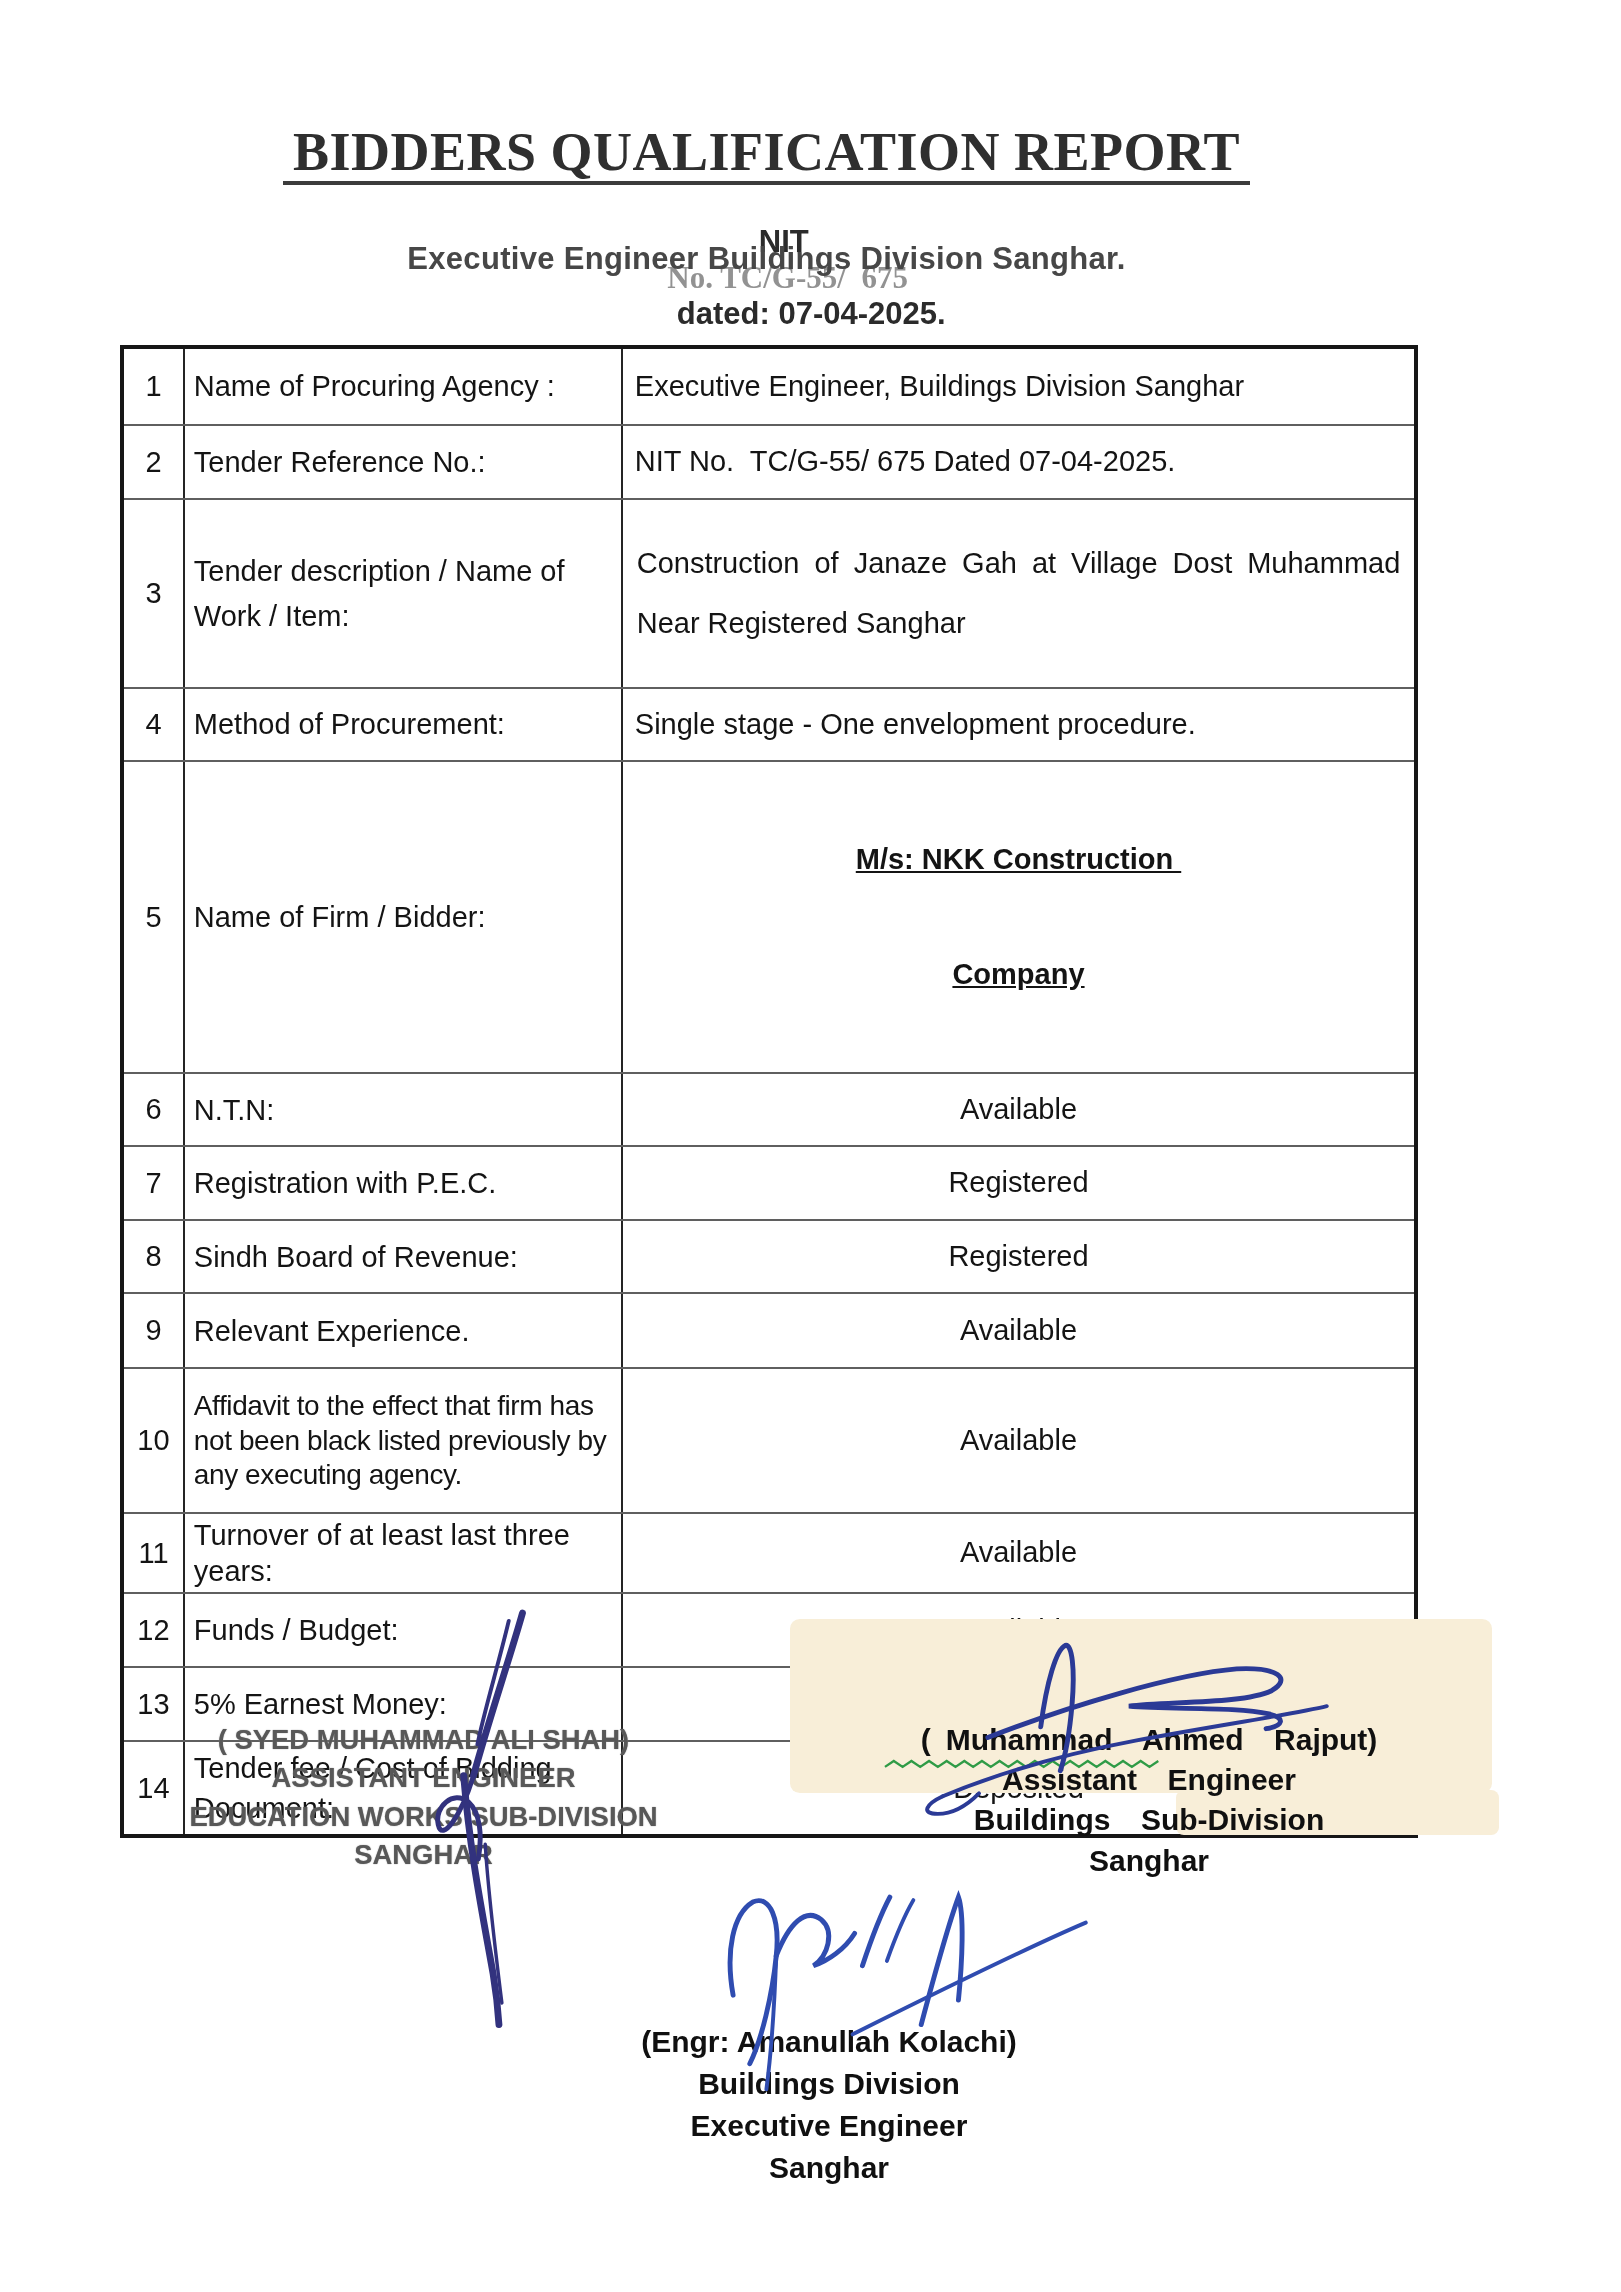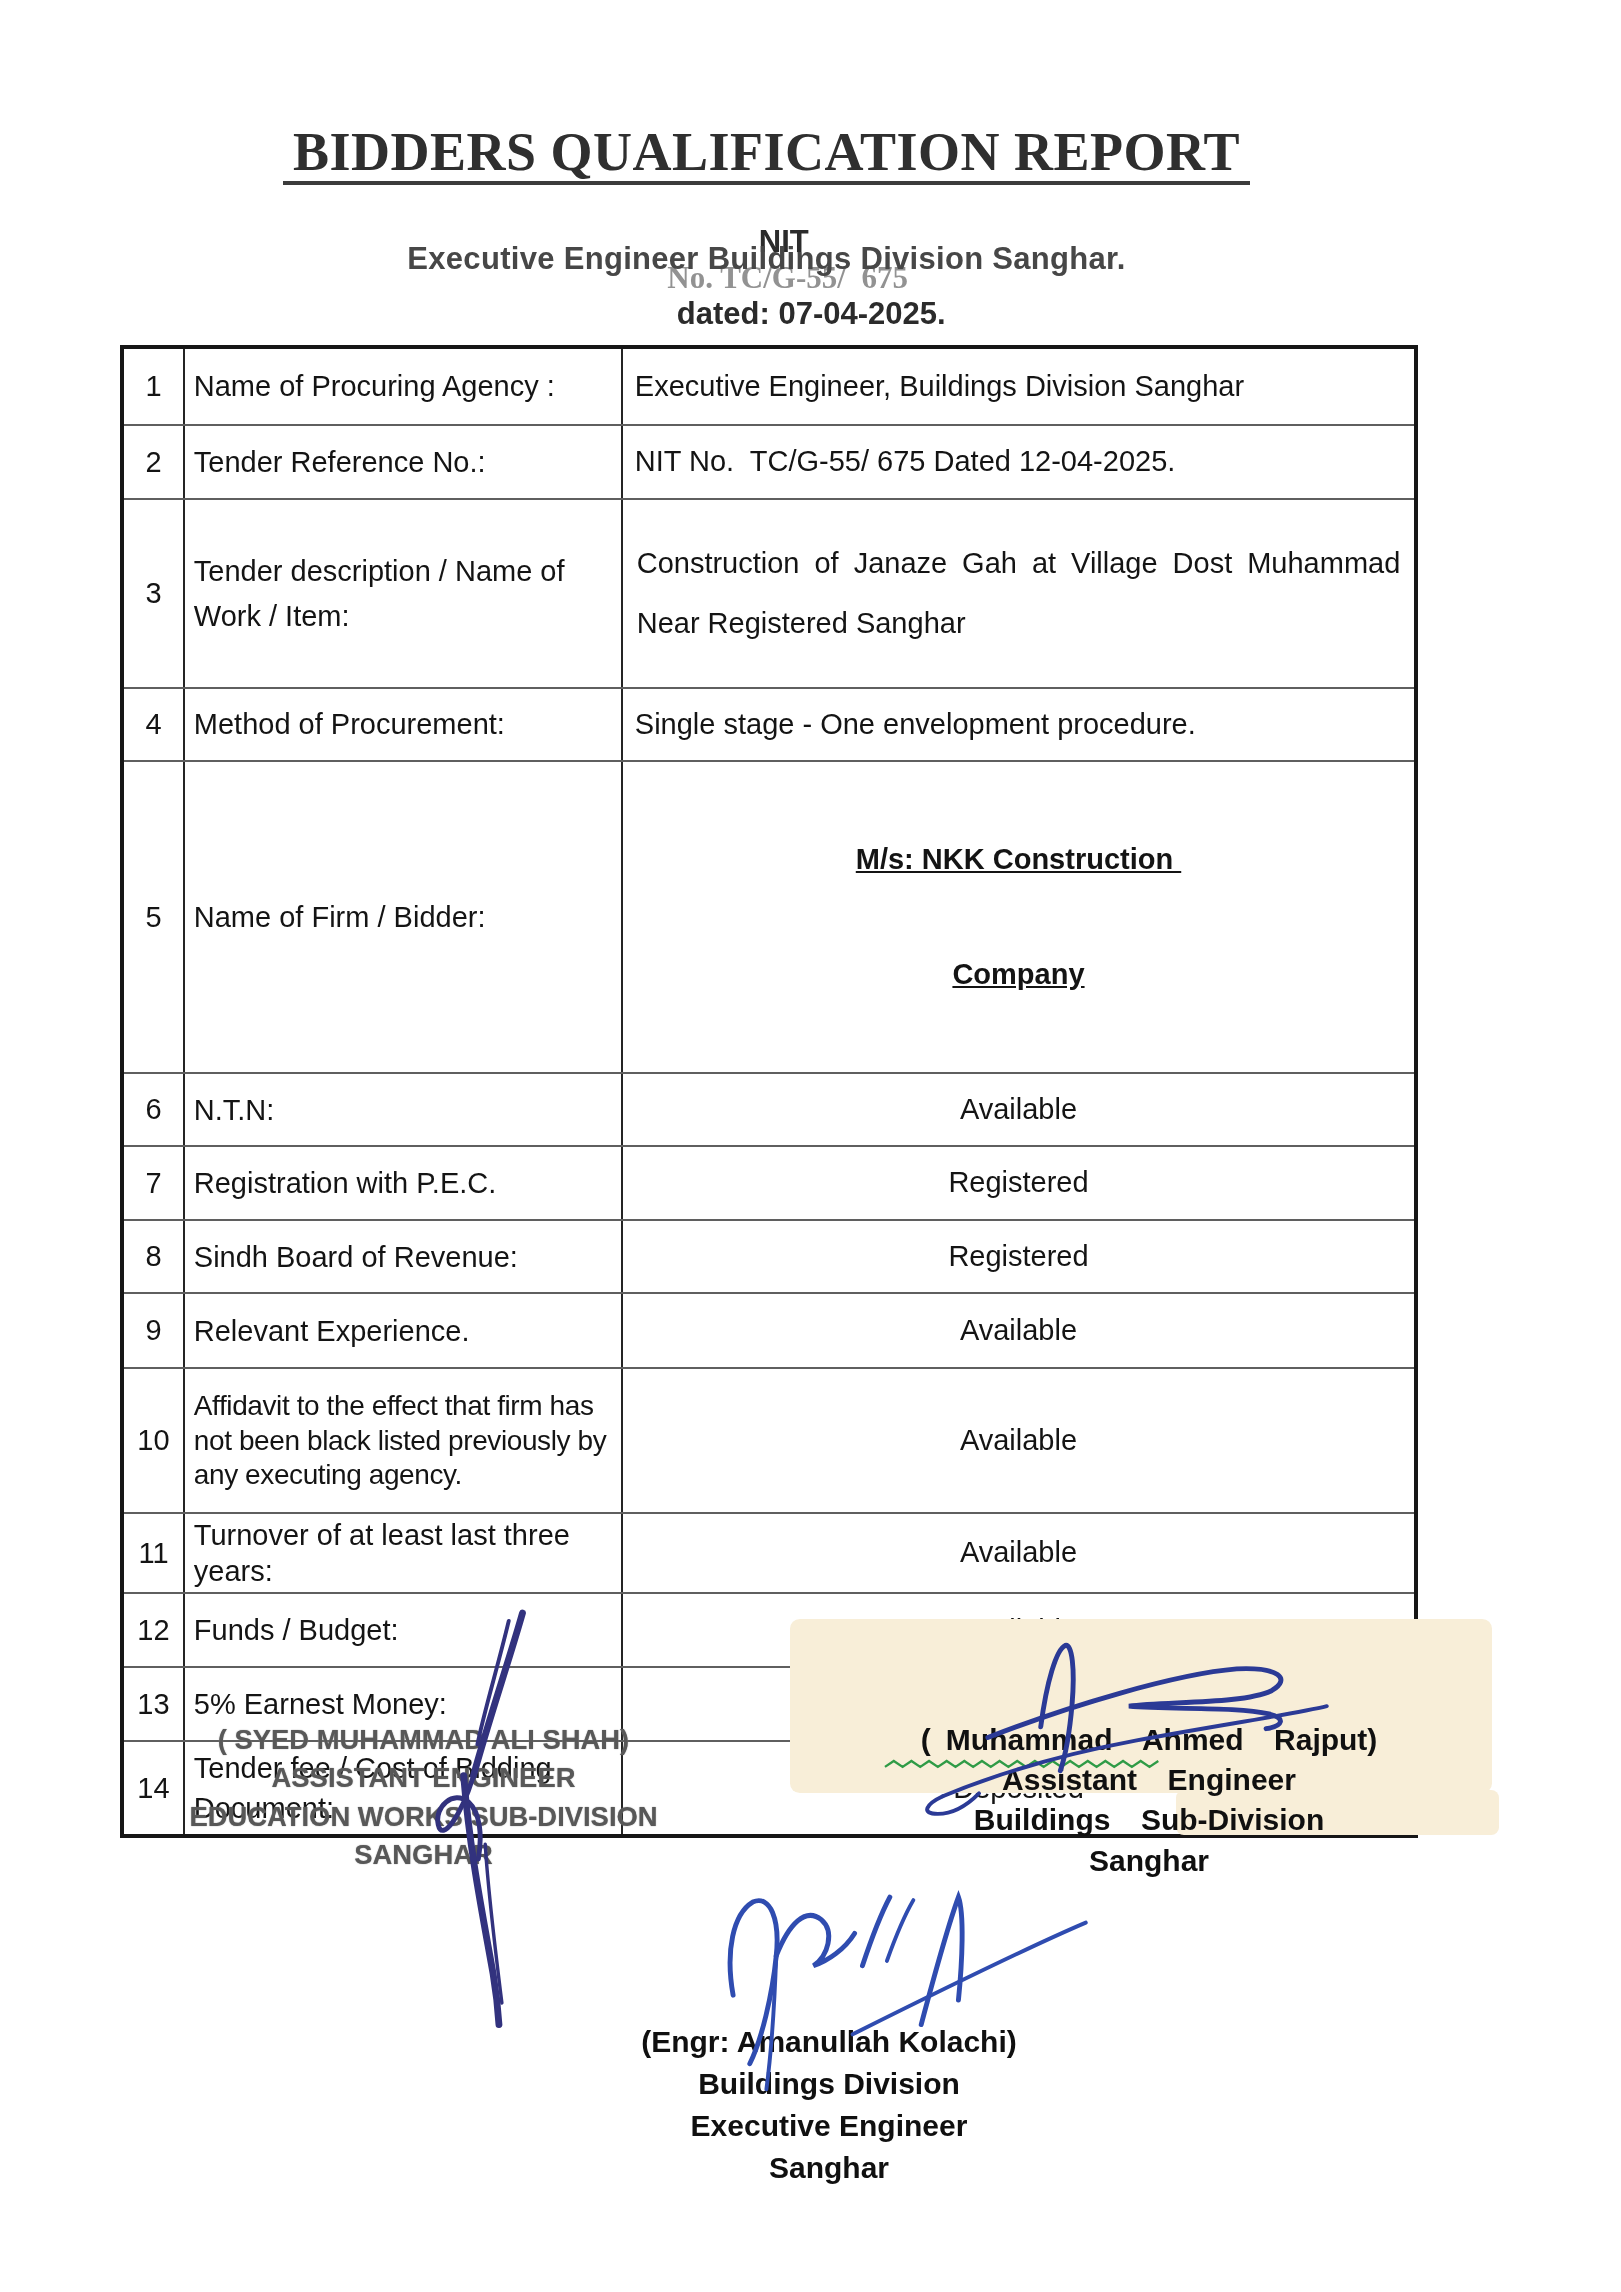--- a/index.html
+++ b/index.html
@@ -77,21 +77,21 @@
       </colgroup>
     <tbody>
       <tr class="r1">
         <td class="num">1</td>
         <td class="lbl">Name of Procuring Agency :</td>
         <td class="val left">Executive Engineer, Buildings Division Sanghar</td>
       </tr>
       <tr class="r2">
         <td class="num">2</td>
         <td class="lbl">Tender Reference No.:</td>
-        <td class="val left">NIT No.  TC/G-55/ 675 Dated 12-04-2025.</td>
+        <td class="val left">NIT No.  TC/G-55/ 675 Dated 07-04-2025.</td>
       </tr>
       <tr class="r3">
         <td class="num">3</td>
         <td class="lbl">Tender description / Name of Work / Item:</td>
         <td class="val justify">Construction of Janaze Gah at Village Dost Muhammad Near Registered Sanghar</td>
       </tr>
       <tr class="r4">
         <td class="num">4</td>
         <td class="lbl">Method of Procurement:</td>
         <td class="val left">Single stage - One envelopment procedure.</td>

